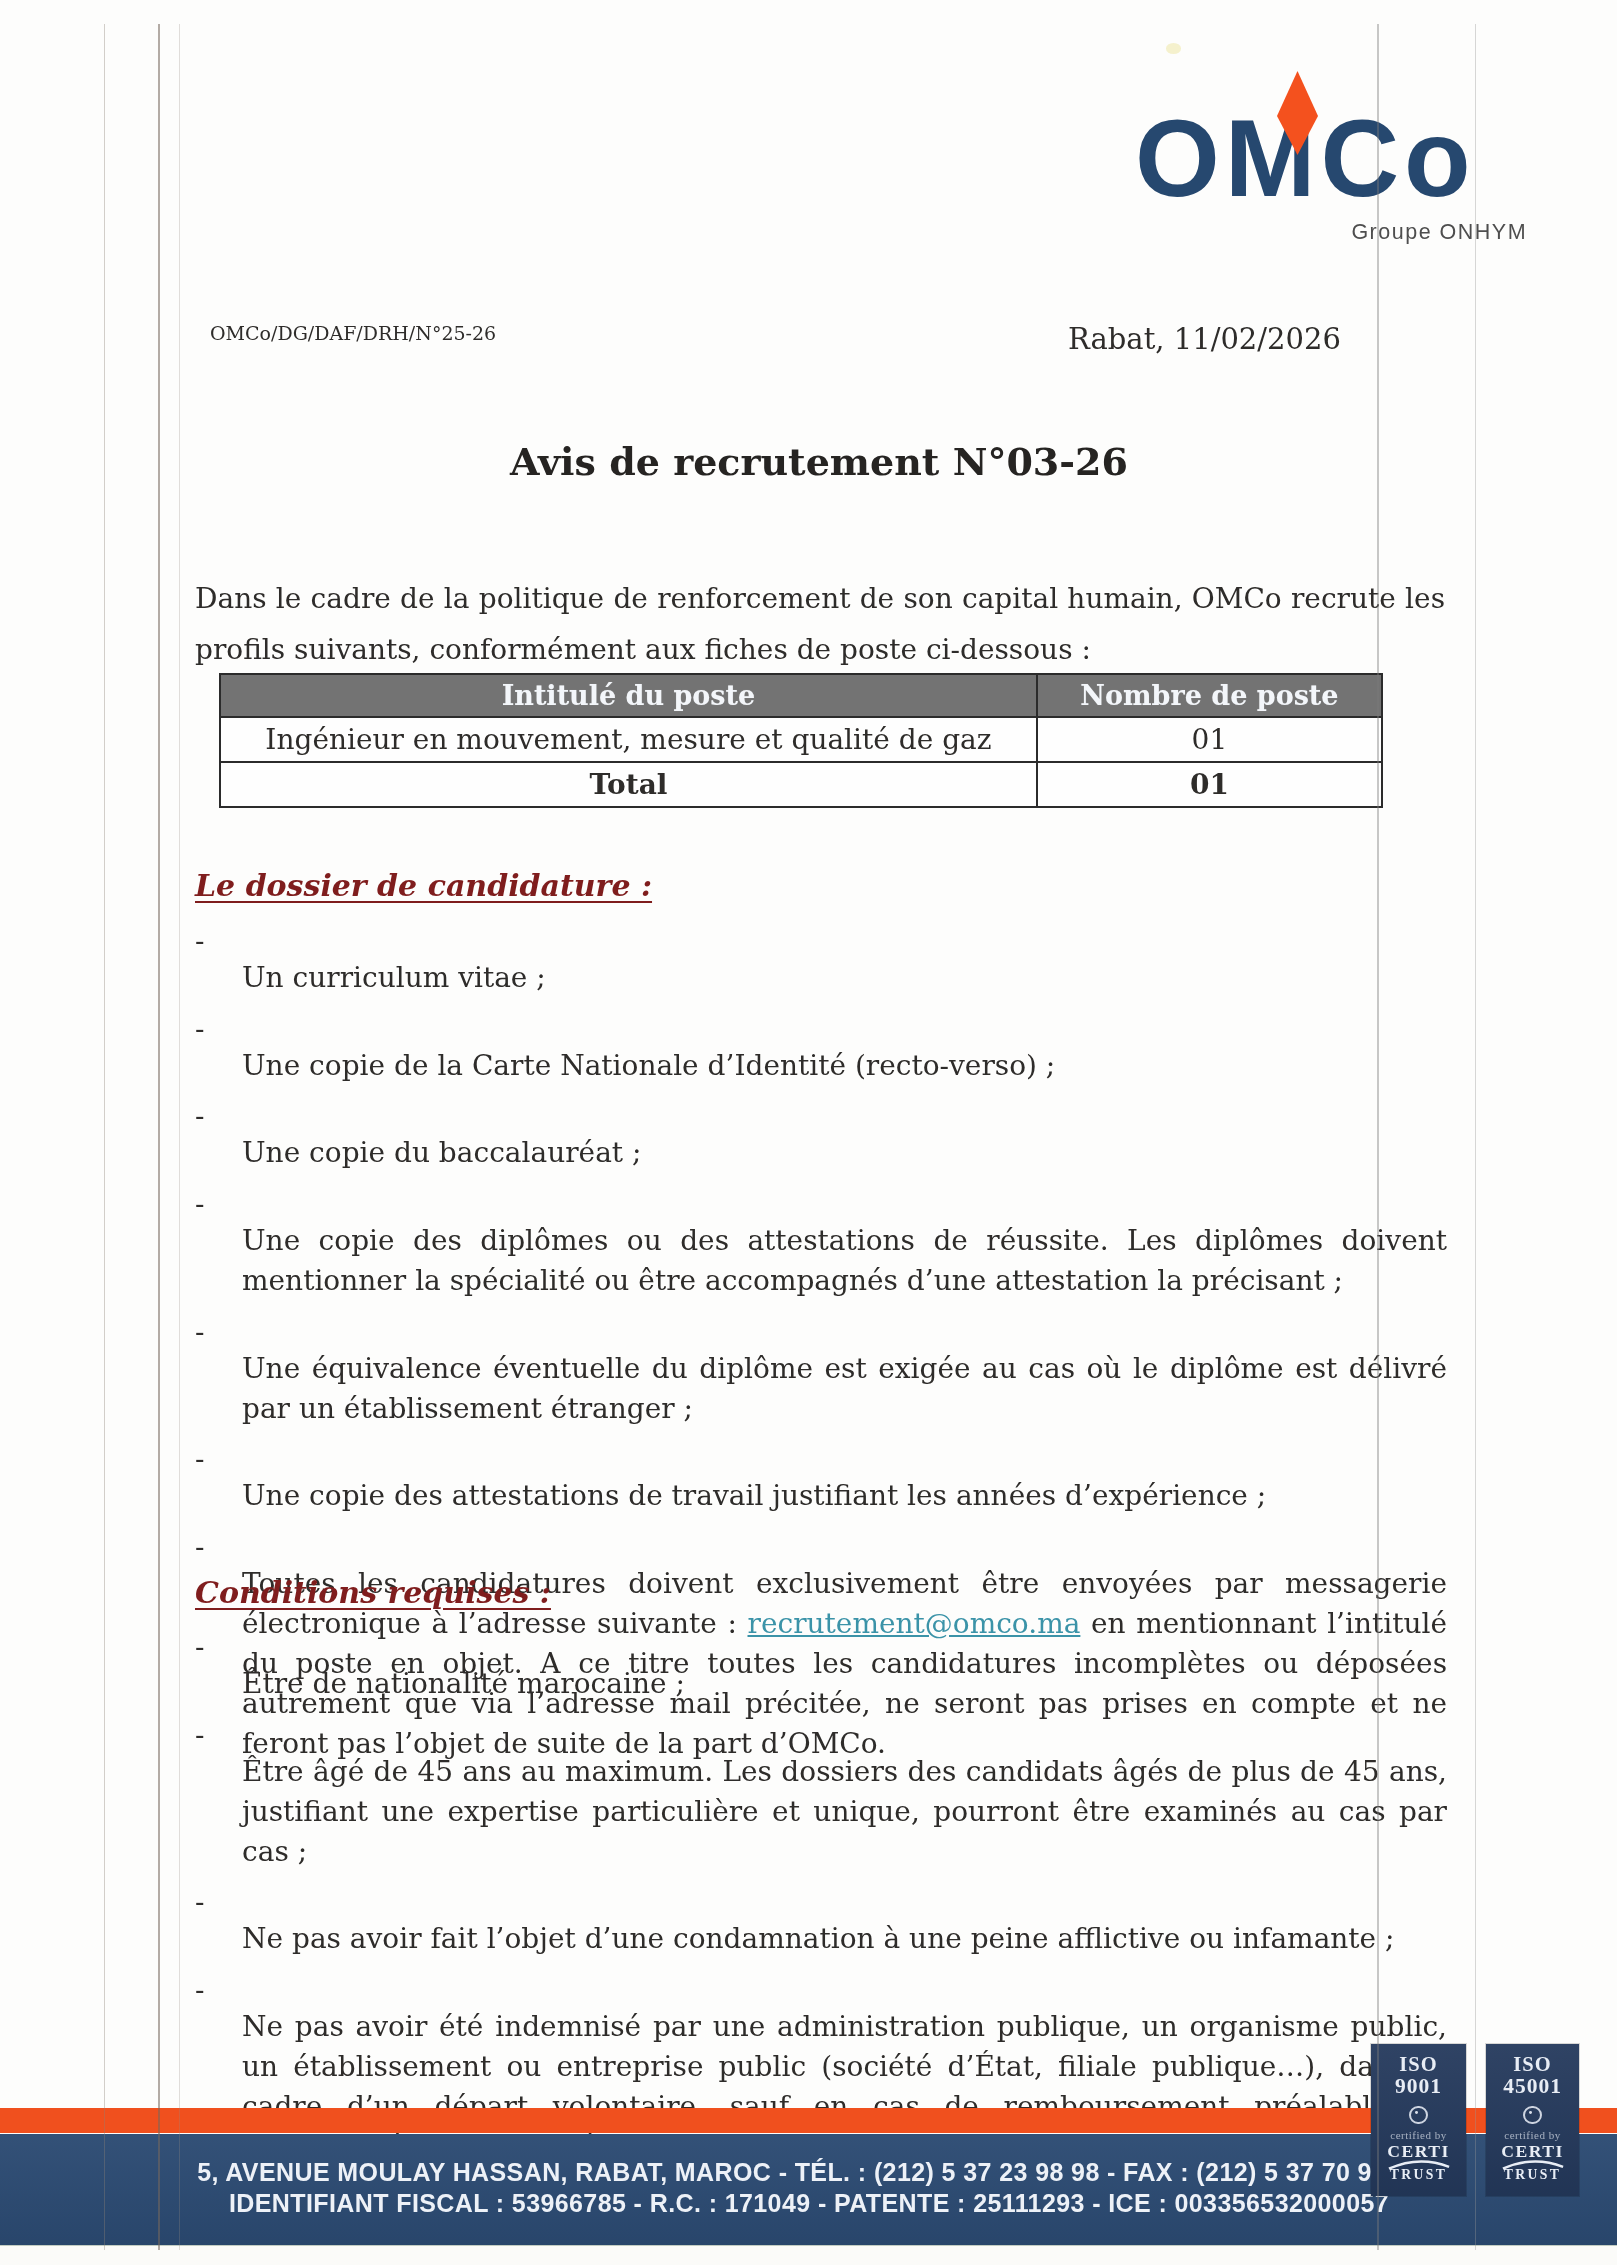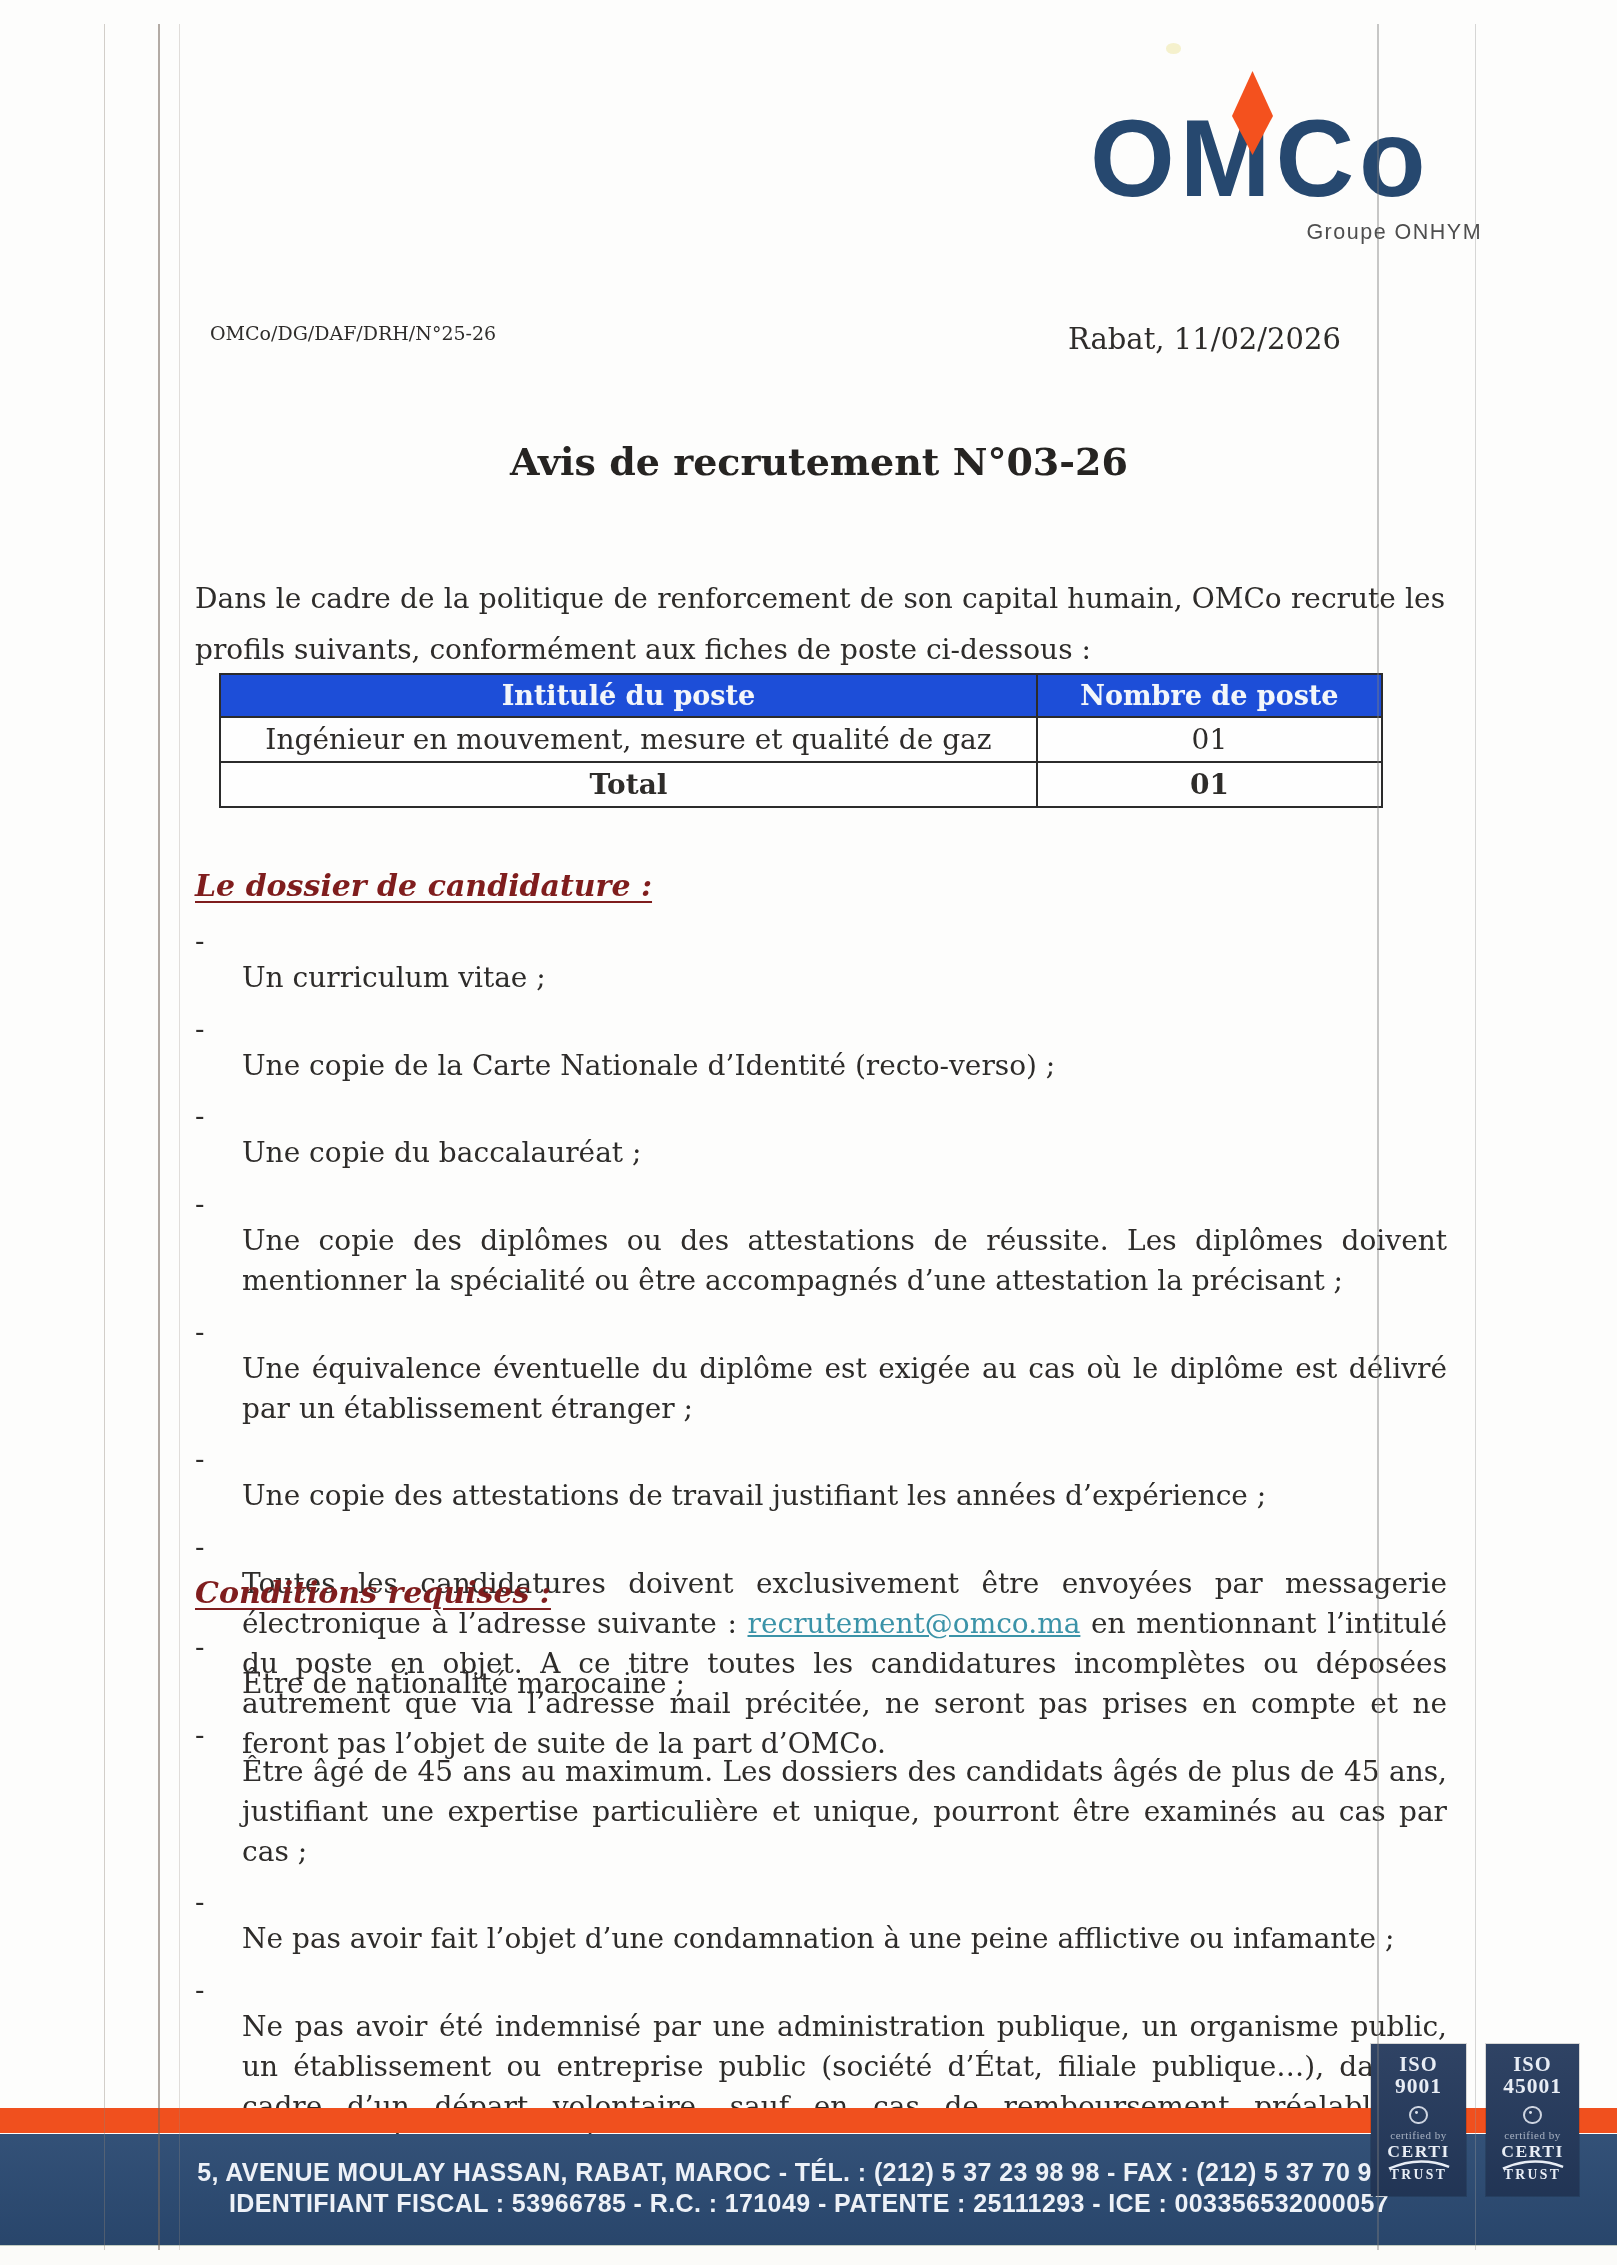--- a/index.html
+++ b/index.html
@@ -15,21 +15,21 @@
   
   .vline{position:absolute;top:24.4px;bottom:15.6px;pointer-events:none;z-index:40;}
   .vl-1{left:104px;width:1px;background:rgba(140,128,118,.38);}
   .vl-2{left:158px;width:2px;background:rgba(118,103,93,.55);}
   .vl-3{left:179px;width:1px;background:rgba(150,140,130,.28);}
   .vl-4{left:1377px;width:2px;background:rgba(125,125,125,.42);}
   .vl-5{left:1475px;width:1px;background:rgba(150,150,150,.38);}
   .smudge{position:absolute;left:1166px;top:43px;width:14.6px;height:10.7px;border-radius:50%;
     background:#f4f0c8;opacity:.9;pointer-events:none;}
   
-  .logo{position:absolute;left:1090px;top:66px;width:398px;height:183px;}
+  .logo{position:absolute;left:1135px;top:66px;width:398px;height:183px;}
   .logo-word{
     position:absolute;left:0;top:38px;
     font-family:"Liberation Sans", sans-serif;font-weight:bold;
     font-size:109px;line-height:109px;letter-spacing:4.9px;color:#26486f;
   }
   .logo-diamond{position:absolute;left:141px;top:4.9px;width:43px;height:84px;}
   .logo-group{
     position:absolute;right:5.9px;top:154px;
     font-family:"Liberation Sans", sans-serif;font-size:21.5px;color:#4e4e4e;letter-spacing:1.5px;
   }
@@ -43,21 +43,21 @@
   }
   
   .intro{
     position:absolute;left:195px;top:573px;width:1250px;
     font-size:28px;line-height:51px;text-align:justify;
   }
   
   .postes{position:absolute;left:219px;top:673px;width:1164px;border-collapse:collapse;table-layout:fixed;}
   .postes th,.postes td{border:2px solid #2b2b2b;}
   .postes th{
-    background:#1d4ed8;color:#f3f6fa;font-weight:bold;font-size:27px;height:39px;
+    background:#737373;color:#f3f6fa;font-weight:bold;font-size:27px;height:39px;
     text-shadow:0 0 1px rgba(255,255,255,.3);
   }
   .postes td{text-align:center;font-size:28px;height:41px;background:#fefefe;}
   .col-title{width:70.3%;}
   .col-count{width:29.7%;}
   .row-total td{font-weight:bold;border-radius:7px;}
   
   .section-heading{
     position:absolute;left:195px;
     font-size:30px;font-weight:bold;font-style:italic;

